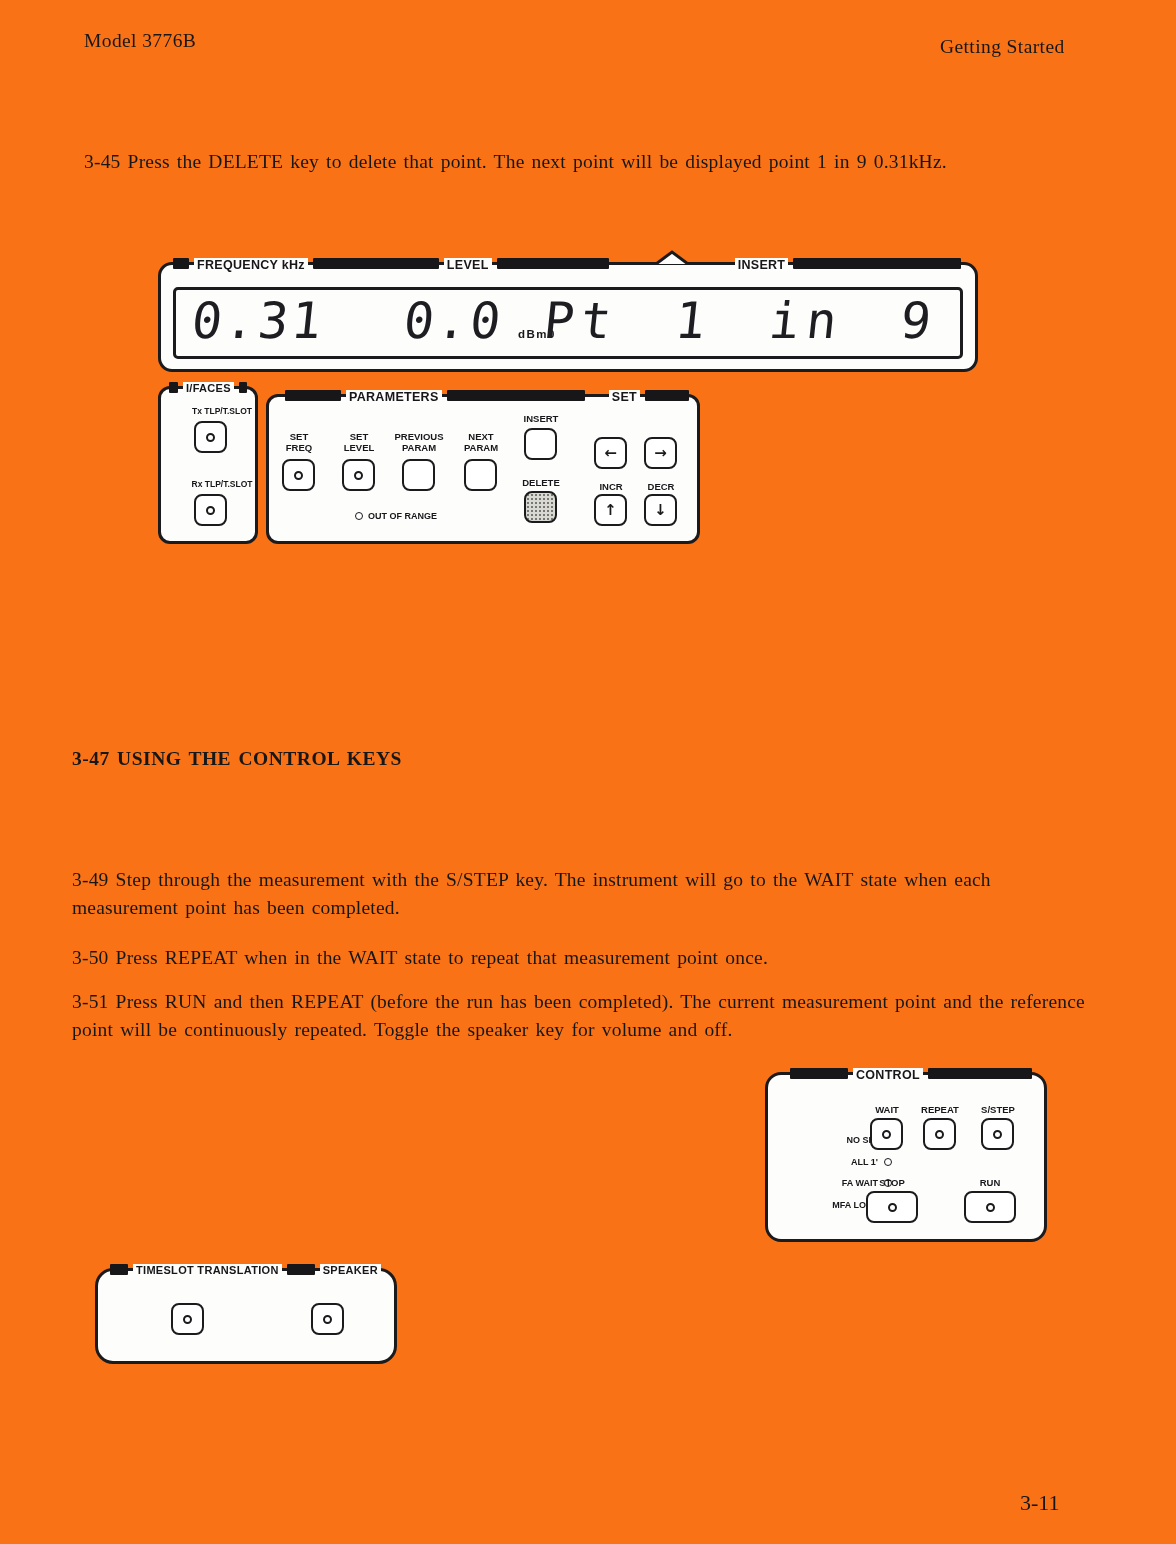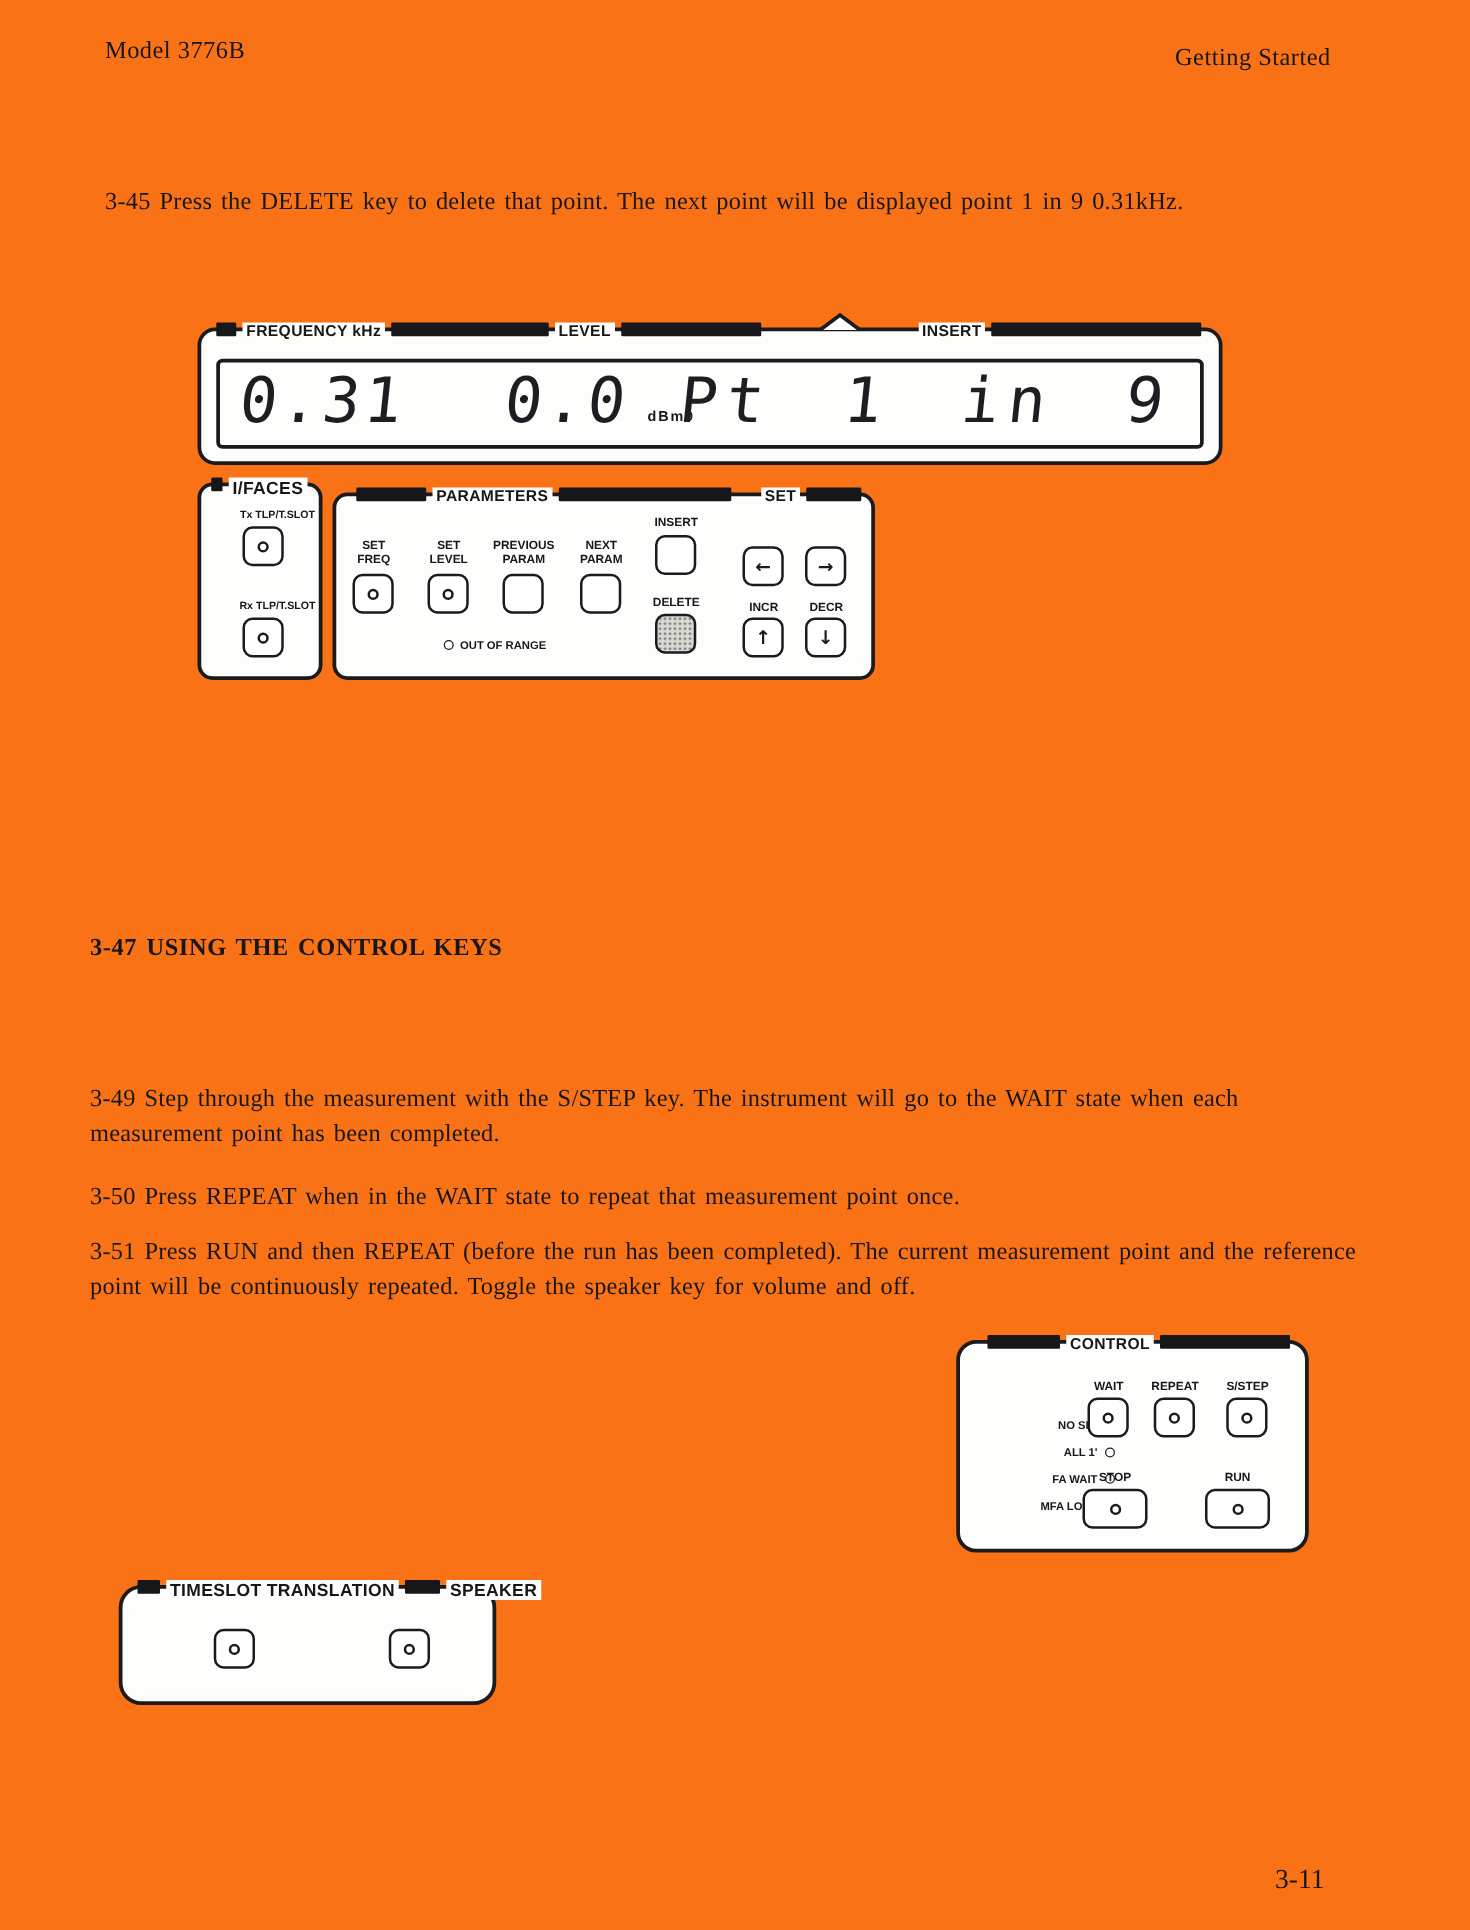--- a/index.html
+++ b/index.html
@@ -16,21 +16,21 @@
 
   
   .panel { position:absolute; border:3.2px solid #1b1b1e; border-radius:16px; background:#fdfdfc; }
   .barrow { position:absolute; display:flex; align-items:flex-start; gap:5px; }
   .bar { height:11px; background:#17171a; border-radius:1px; flex:0 0 auto; }
   .bar.grow { flex:1 1 auto; }
   .blabel {
     font-family:"Liberation Sans", sans-serif; font-weight:bold; font-size:12.5px;
     background:#fdfdfc; padding:0 3px; white-space:nowrap; letter-spacing:.3px; flex:0 0 auto;
   }
-  .blabel.sm { font-size:14px; }
+  .blabel.sm { font-size:11px; }
 
   
   .lcd { position:absolute; left:12px; right:12px; top:22px; bottom:10px;
          border:3px solid #1b1b1e; border-radius:5px; background:#fdfdfc; }
   .seg { position:absolute; top:50%; font-family:"DejaVu Sans Mono", monospace;
          font-size:50px; color:#1d1d22; transform:translateY(-54%) skewX(-6deg); letter-spacing:3px; }
   .seg.results { letter-spacing:7px; word-spacing:20px; }
   .unit { position:absolute; font-family:"Liberation Sans", sans-serif; font-weight:bold;
           font-size:11.5px; letter-spacing:1.5px; }
 

